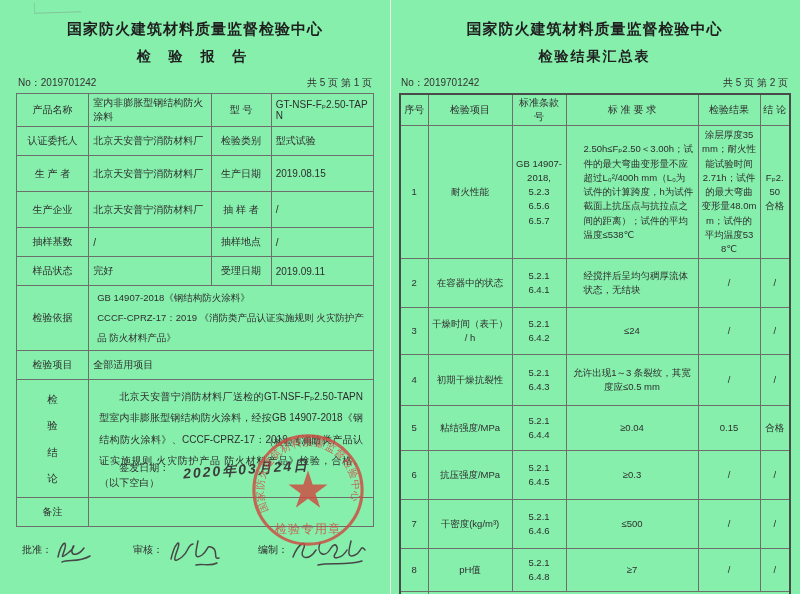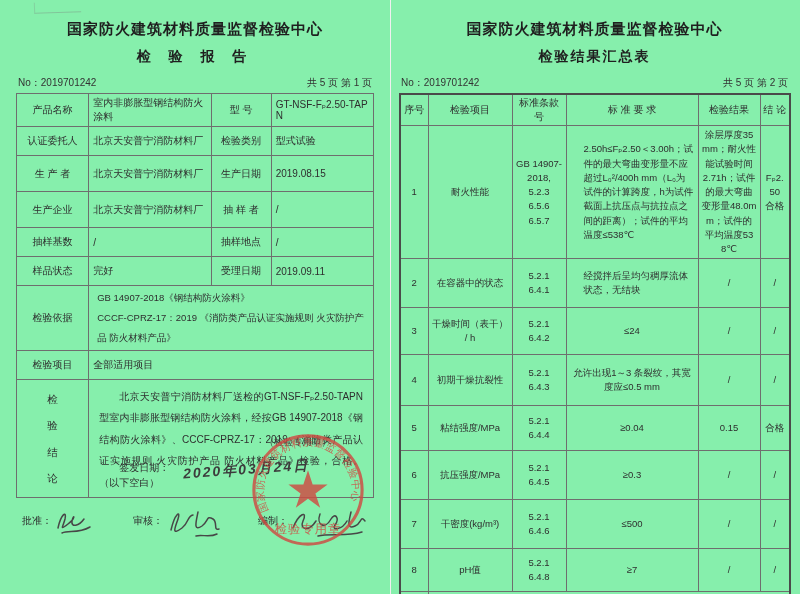--- a/index.html
+++ b/index.html
@@ -177,20 +177,24 @@
             <defs>
               <path id="stamp-arc" d="M -39,23 A 45.3 45.3 0 1 1 39,23" fill="none"></path>
             </defs>
             <text font-size="10.5" letter-spacing="0.5">
               <textPath href="#stamp-arc" startOffset="2">国家防火建筑材料质量监督检验中心</textPath>
             </text>
             <text x="0" y="44" text-anchor="middle" font-size="12.5" letter-spacing="1">检验专用章</text>
           </svg>
         </td>
       </tr>
+      <tr class="remark-row-l">
+        <td class="lbl">备注</td>
+        <td colspan="3"></td>
+      </tr>
     </tbody>
       </table>
 
     <div class="sig-row">
       <div class="sig-group">
         <span>批准：</span>
         <svg width="44" height="30" viewBox="0 0 44 30">
           <path d="M4,20 C7,6 13,2 11,11 C9,19 5,23 14,16 C22,10 20,5 18,13 C17,20 25,18 30,11 M8,25 C15,22 24,26 36,19" fill="none" stroke="#474747" stroke-width="1.5" stroke-linecap="round"></path>
         </svg>
       </div>

